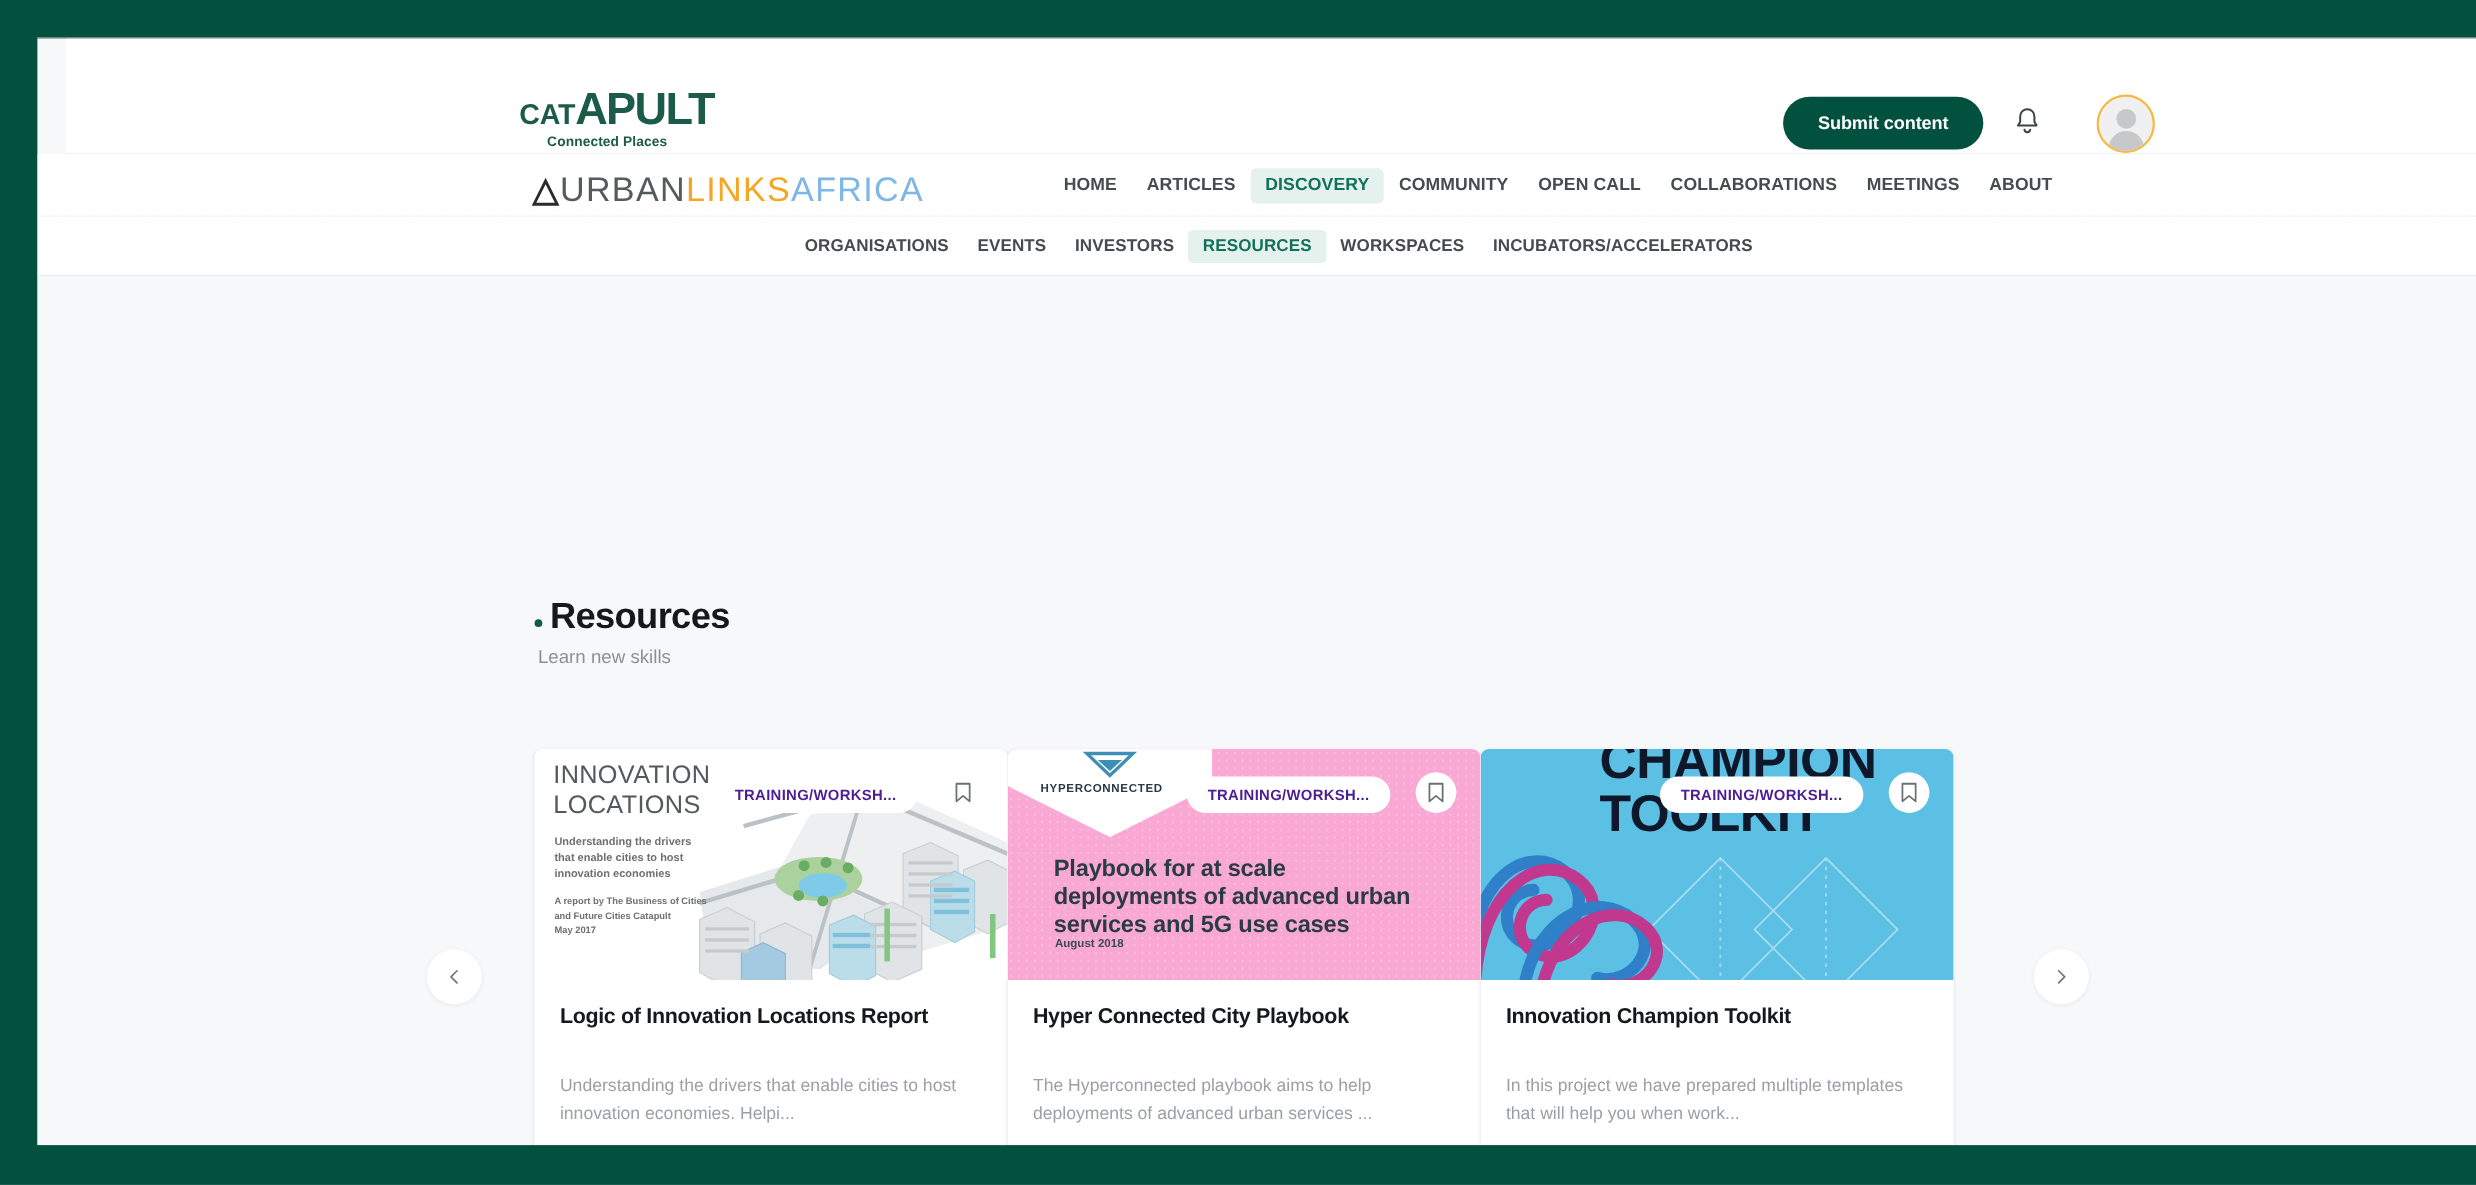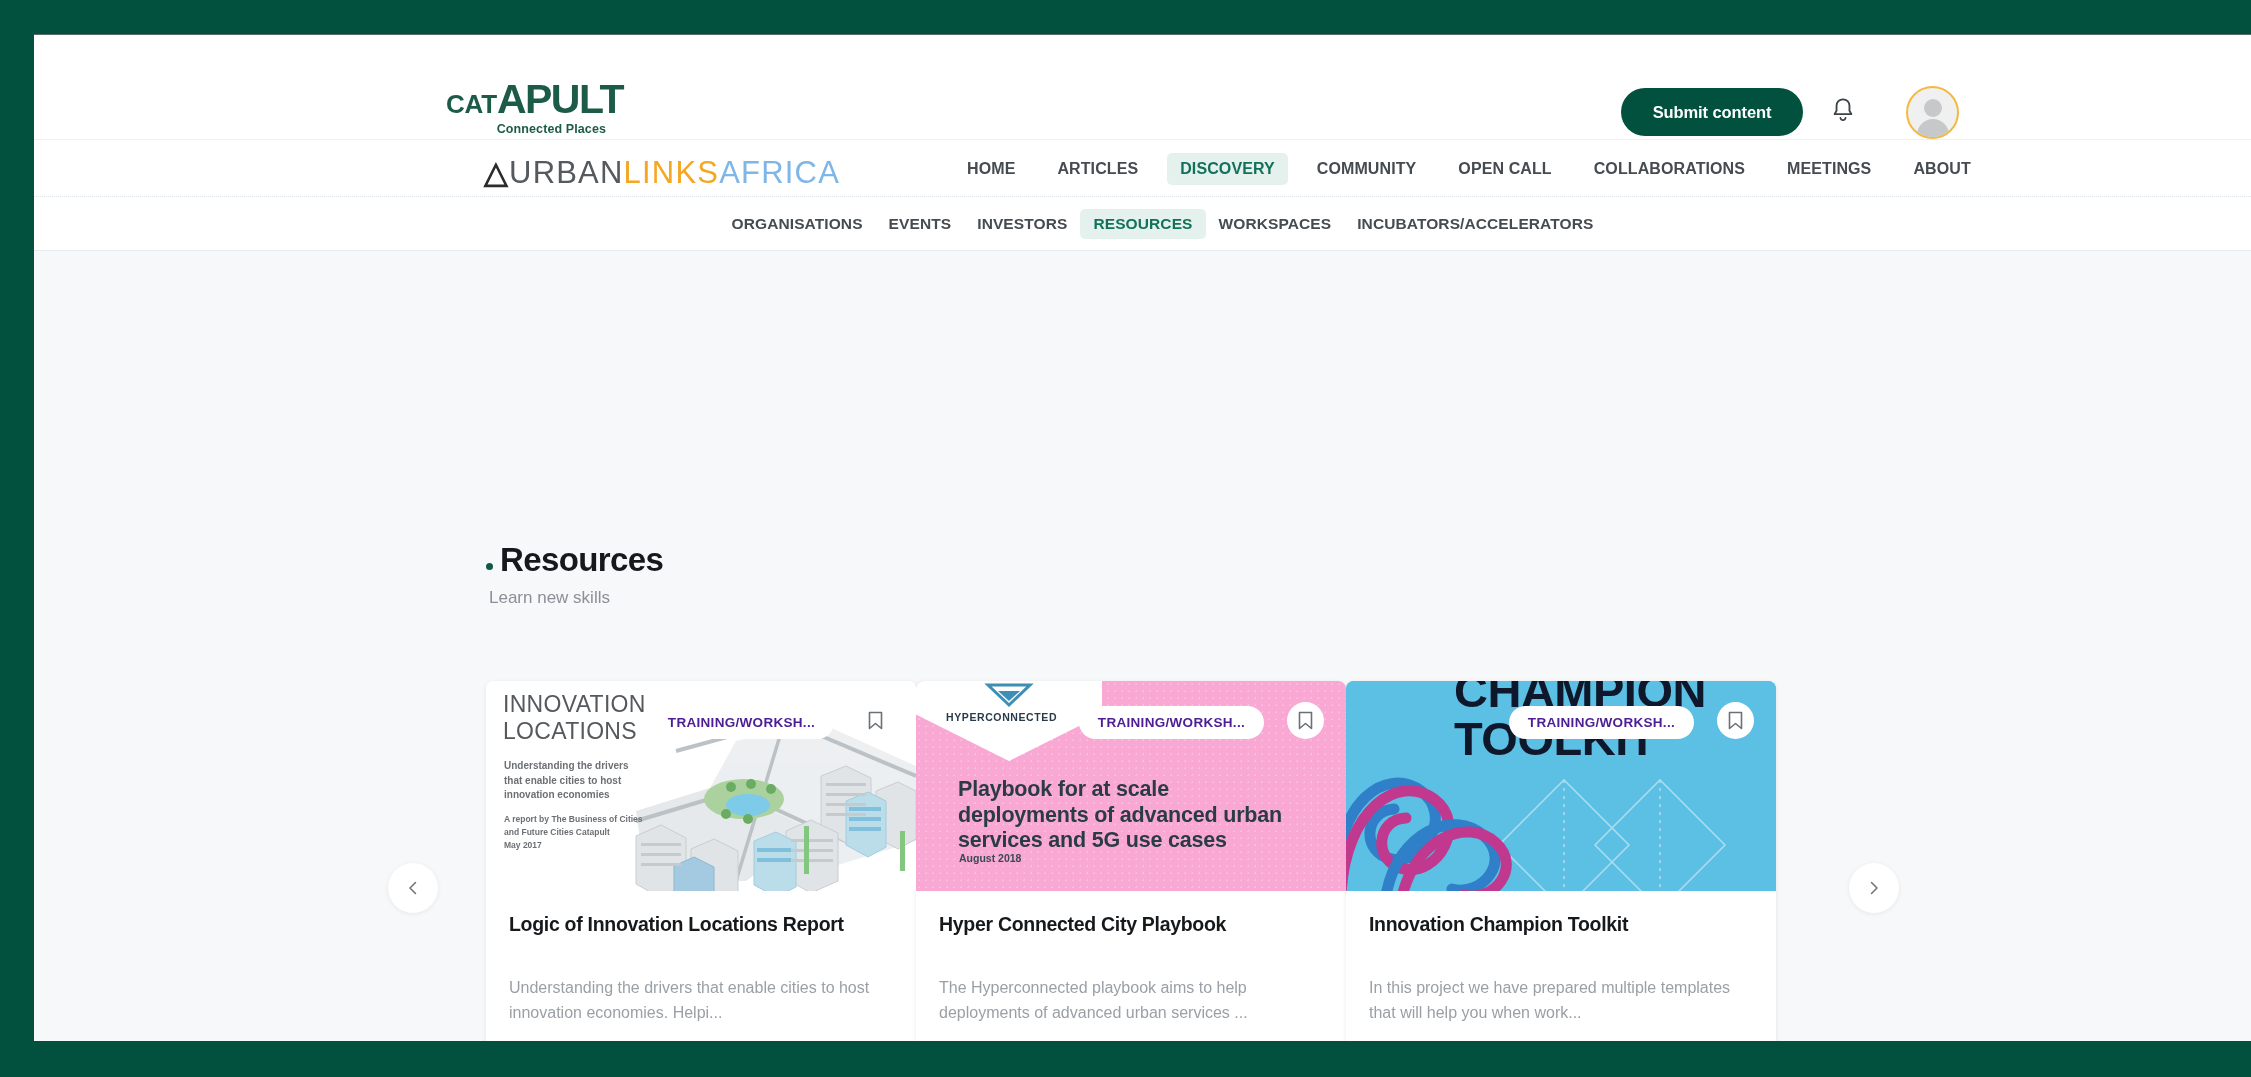--- a/index.html
+++ b/index.html
@@ -29,20 +29,21 @@
     overflow: hidden;
     border-top: 1px solid #5b6b66;
   }
 
   
   .topbar {
     position: relative;
     height: 105px;
     background: #ffffff;
     border-bottom: 1px solid #eef1f3;
+    margin-left: 26px;
   }
   .cp-logo {
     position: absolute;
     left: 412px; top: 44px;
     width: 190px; height: 62px;
   }
   .cp-word {
     font-family: "Liberation Sans", sans-serif;
     color: #1d5b49;
     letter-spacing: -0.5px;
@@ -56,21 +57,21 @@
   }
   .cp-pult {
     font-size: 41px;
     font-weight: 800;
     letter-spacing: -1.5px;
   }
   .cp-sub {
     font-size: 12.5px;
     font-weight: 700;
     color: #1d5b49;
-    text-align: right;
+    text-align: center;
     width: 160px;
     margin-top: 2px;
     letter-spacing: 0.1px;
   }
 
   .submit-content-btn {
     position: absolute;
     right: 448px; top: 53px;
     width: 182px; height: 48px;
     background: #02513f;
@@ -132,21 +133,21 @@
   .brand-logo .urban { color: #555a5e; font-weight: 300; }
   .brand-logo .links { color: #f5a623; font-weight: 300; }
   .brand-logo .africa { color: #7fb6e8; font-weight: 300; }
 
   .mainnav {
     position: absolute;
     left: 920px; top: 0;
     height: 57px;
     display: flex;
     align-items: center;
-    gap: 16px;
+    gap: 1px;
   }
   .navitem {
     font-size: 16px;
     font-weight: 700;
     color: #454b50;
     letter-spacing: 0.1px;
     padding: 7px 13px;
     border-radius: 5px;
     cursor: pointer;
     white-space: nowrap;

